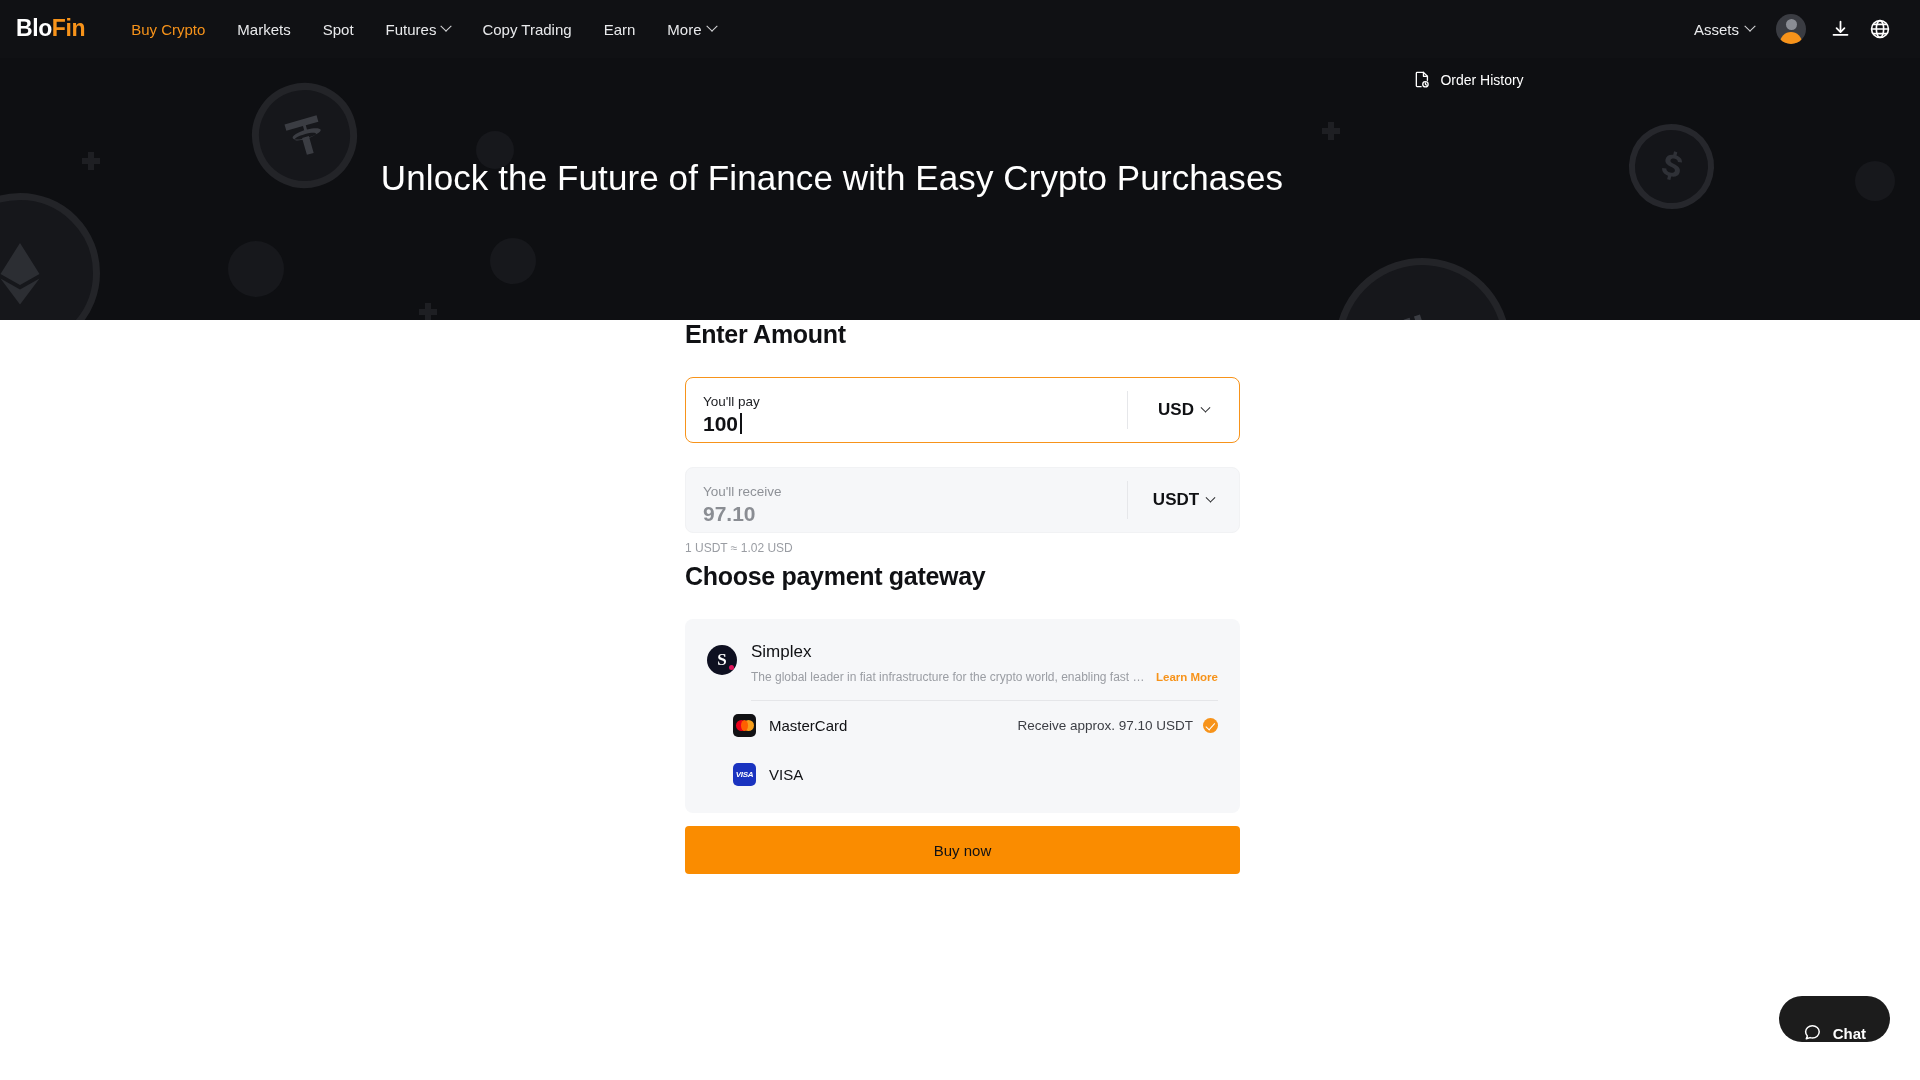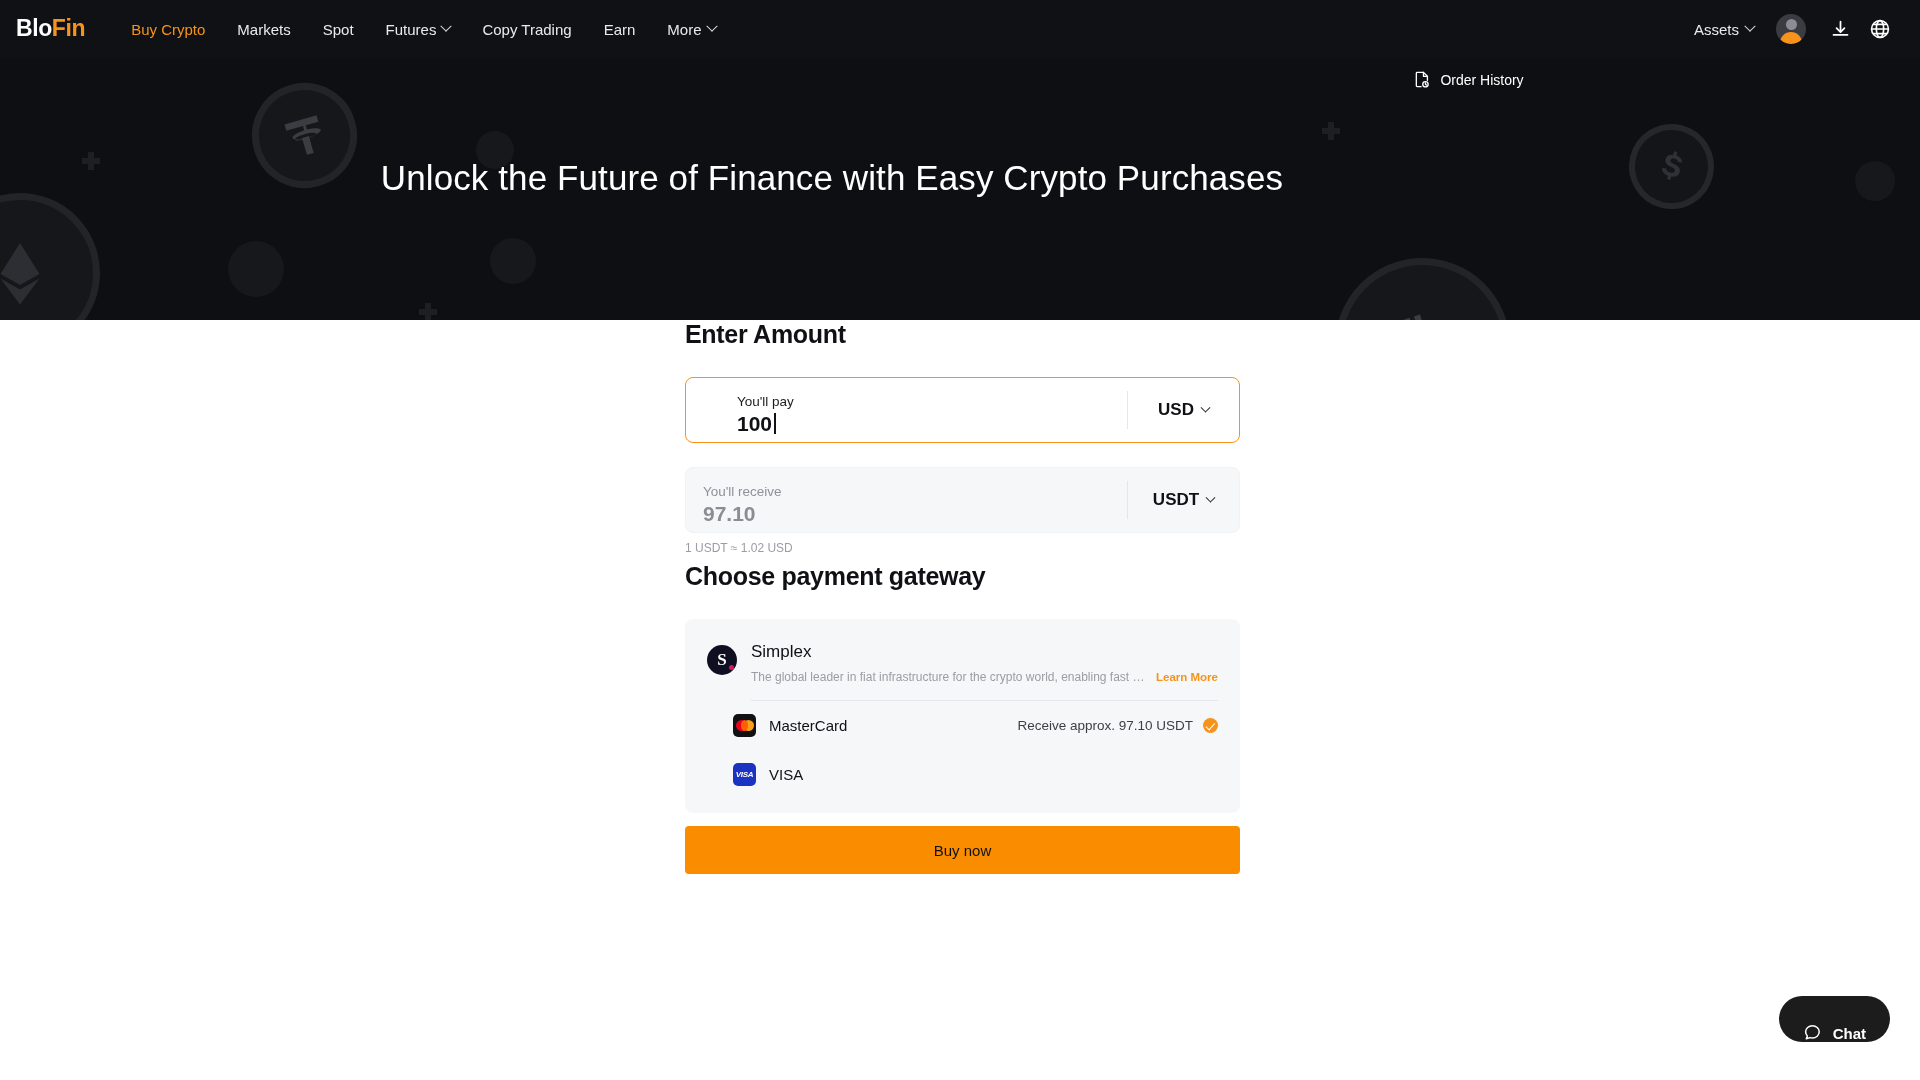--- a/index.html
+++ b/index.html
@@ -115,21 +115,21 @@
 
   .section-title {
     font-size: 25px; font-weight: 700; color: #101114;
     letter-spacing: -0.3px;
   }
 
   .amount-box {
     height: 66px; border-radius: 8px;
     display: flex; align-items: stretch; background: #fff;
   }
-  .amount-box.active { border: 1.5px solid #F7931A; padding-left: 34px; }
+  .amount-box.active { border: 1.5px solid #F7931A; }
   .amount-box.readonly { background: #F6F7F9; border: 1px solid #F1F2F4; }
   .amount-left {
     flex: 1; padding: 10px 0 0 17px;
     display: flex; flex-direction: column; justify-content: center;
   }
   .amt-label { font-size: 13.5px; color: #1c1d21; line-height: 17px; }
   .amt-label.muted { color: #8e9197; }
   .amt-value {
     font-size: 21px; font-weight: 700; color: #101114;
     line-height: 28px; display: flex; align-items: center;

